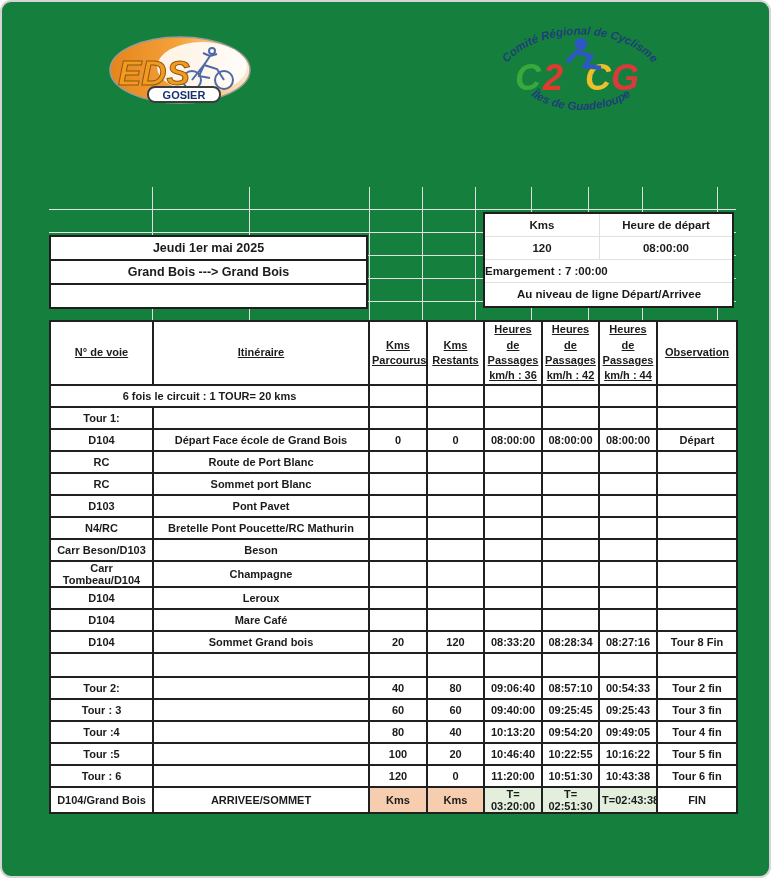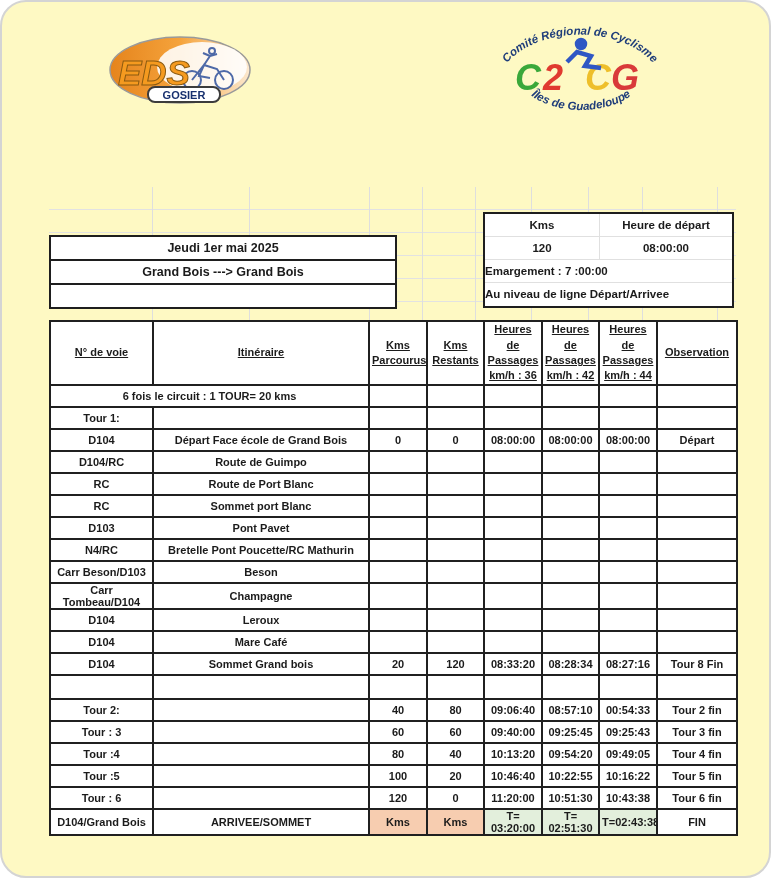--- a/index.html
+++ b/index.html
@@ -4,58 +4,58 @@
 <style>
   * { margin:0; padding:0; box-sizing:border-box; }
   body {
     font-family:"Liberation Sans", sans-serif;
     background:#ffffff;
     width:771px; height:878px;
   }
   .sheet {
     position:relative;
     width:771px; height:878px;
-    background:#fef9c3;
+    background:#15803d;
     border:2px solid #d4d4d4;
-    border-radius:26px;
+    border-radius:11px;
     overflow:hidden;
   }
   
   .logo-eds { position:absolute; left:106px; top:33px; width:145px; height:72px; }
   .logo-crcig { position:absolute; left:487px; top:16px; width:182px; height:104px; }
   
   .doc { position:absolute; left:47px; top:185px; width:687px; }
   .topzone {
     position:relative; width:687px; height:133px;
     background-image:repeating-linear-gradient(to bottom, transparent 0 22px, #e2e2e2 22px 23px);
   }
   .vline { position:absolute; top:0; bottom:0; width:1px; background:#dedede; }
   .box-left {
-    position:absolute; left:0; top:48px; width:348px;
+    position:absolute; left:0; top:48px; width:319px;
     border:2px solid #1e1e1e; background:#fff;
   }
   .bl-row {
     height:24px; line-height:23px; text-align:center;
     font-size:12.5px; font-weight:bold; color:#1b1b1b;
     border-bottom:2px solid #1e1e1e;
   }
   .bl-row:last-child { border-bottom:none; height:22px; }
   .box-right {
     position:absolute; left:434px; top:25px; width:251px;
     border:2px solid #1e1e1e; background:#fff;
     font-size:11.5px; font-weight:bold; color:#1b1b1b;
   }
   .br-grid { display:grid; grid-template-columns:115px 1fr; }
   .br-grid > div {
     height:23px; line-height:23px; text-align:center;
     border-right:1px solid #e0e0e0; border-bottom:1px solid #e0e0e0;
   }
   .br-grid > div:nth-child(2n) { border-right:none; }
   .br-row { height:23px; line-height:23px; text-align:left; border-bottom:1px solid #e0e0e0; }
-  .br-row:last-child { border-bottom:none; }
+  .br-row:last-child { border-bottom:none;padding-left:32px; }
   
   table.route { border-collapse:collapse; table-layout:fixed; width:687px; }
   table.route th, table.route td {
     border:2px solid #202020;
     font-weight:bold; color:#1b1b1b;
     text-align:center; vertical-align:middle;
     padding:0 2px; overflow:hidden;
   }
   table.route th {
     height:64px; font-size:11px; line-height:1.4;
@@ -209,30 +209,20 @@
             <td>D104</td>
             <td>Départ Face école de Grand Bois</td>
             <td class="">0</td>
             <td class="">0</td>
             <td>08:00:00</td>
             <td>08:00:00</td>
             <td>08:00:00</td>
             <td class="c-red">Départ</td>
           </tr>
           <tr>
-            <td>D104/RC</td>
-            <td>Route de Guimpo</td>
-            <td class=""></td>
-            <td class=""></td>
-            <td></td>
-            <td></td>
-            <td></td>
-            <td></td>
-          </tr>
-          <tr>
             <td>RC</td>
             <td>Route de Port Blanc</td>
             <td class=""></td>
             <td class=""></td>
             <td></td>
             <td></td>
             <td></td>
             <td></td>
           </tr>
           <tr>

